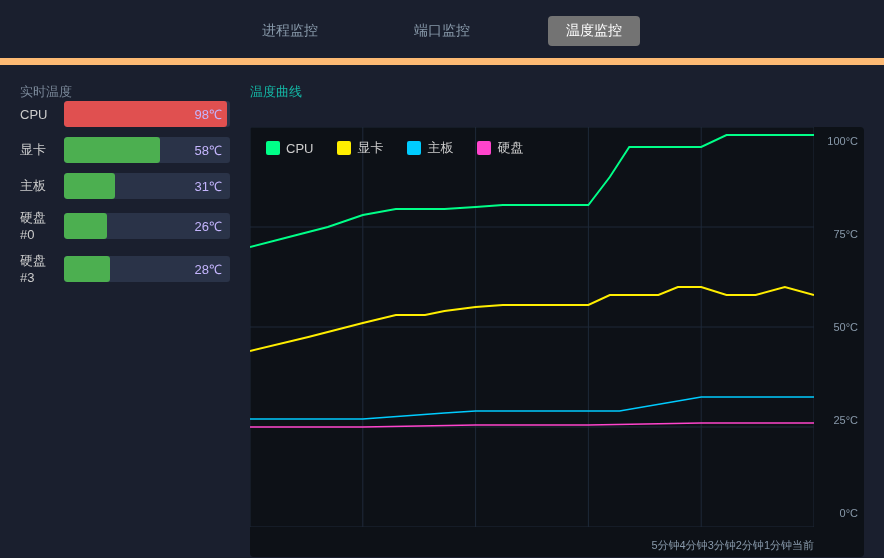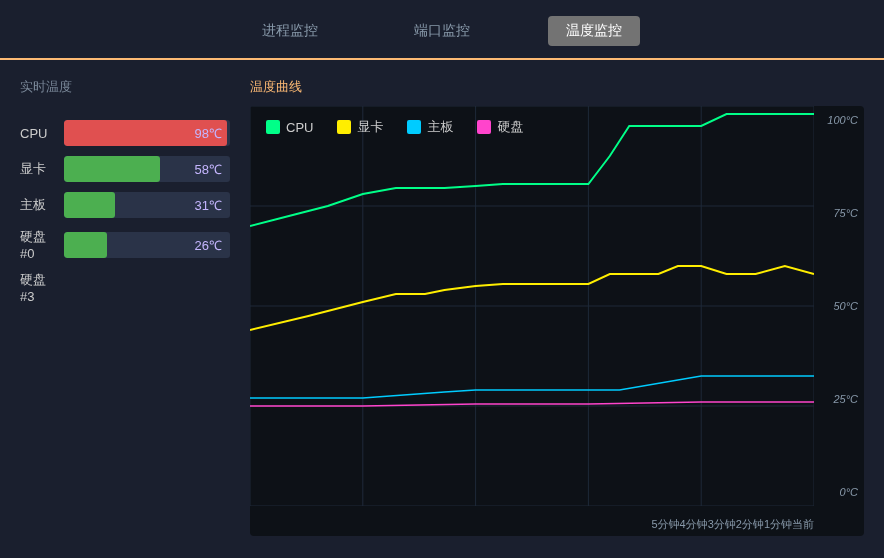--- a/index.html
+++ b/index.html
@@ -13,21 +13,21 @@
       overflow: hidden;
     }
 
     
     .top-nav {
       display: flex;
       justify-content: center;
       align-items: center;
       gap: 60px;
       padding: 16px 0 12px;
-      border-bottom: 2px solid #fdba74;
+      border-bottom: 7px solid #fdba74;
     }
     .nav-item {
       color: #8899aa;
       cursor: pointer;
       padding: 6px 18px;
       border-radius: 4px;
       font-size: 14px;
     }
     .nav-item.active {
       background: #737373;
@@ -43,21 +43,21 @@
     }
 
     
     .left-panel {
       width: 210px;
       flex-shrink: 0;
     }
     .section-title {
       color: #7a8899;
       font-size: 13px;
-      margin-bottom: 24px;
+      margin-bottom: 0;
     }
 
     .temp-row {
       display: flex;
       align-items: center;
       margin-bottom: 10px;
       gap: 8px;
     }
     .temp-label {
       width: 36px;
@@ -88,23 +88,23 @@
       color: #c4b5fd;
       font-size: 13px;
       z-index: 1;
     }
 
     
     .right-panel {
       flex: 1;
     }
     .chart-title {
-      color: #fdba74;
-      font-size: 13px;
-      margin-bottom: 10px;
+      color: #14b8a6;
+      font-size: 13px;
+      margin-bottom: 26px;
     }
     .chart-container {
       background: #0d1117;
       border-radius: 4px;
       position: relative;
       width: 100%;
       height: 430px;
       overflow: hidden;
     }
 
@@ -135,21 +135,20 @@
       position: absolute;
       right: 6px;
       top: 0;
       bottom: 30px;
       display: flex;
       flex-direction: column;
       justify-content: space-between;
       align-items: flex-end;
       padding: 8px 0;
       z-index: 5;
-      font-style: italic;
     }
     .y-label {
       color: #8899aa;
       font-size: 11px;
     }
 
     
     .x-axis {
       position: absolute;
       bottom: 4px;
@@ -216,20 +215,24 @@
     <div class="temp-row">
       <span class="temp-label">硬盘#0</span>
       <div class="temp-bar-container">
         <div class="temp-bar-fill" style="width:26%;background:#4caf50;"></div>
         <span class="temp-value">26℃</span>
       </div>
     </div>
 
     <div class="temp-row">
       <span class="temp-label">硬盘#3</span>
+      <div class="temp-bar-container">
+        <div class="temp-bar-fill" style="width:28%;background:#4caf50;"></div>
+        <span class="temp-value">28℃</span>
+      </div>
     </div>
   </div>
 
   <div class="right-panel">
     <div class="chart-title">温度曲线</div>
     <div class="chart-container">
 
       <div class="chart-legend">
         <div class="legend-item">
           <div class="legend-dot" style="background:#00ff88;"></div>

